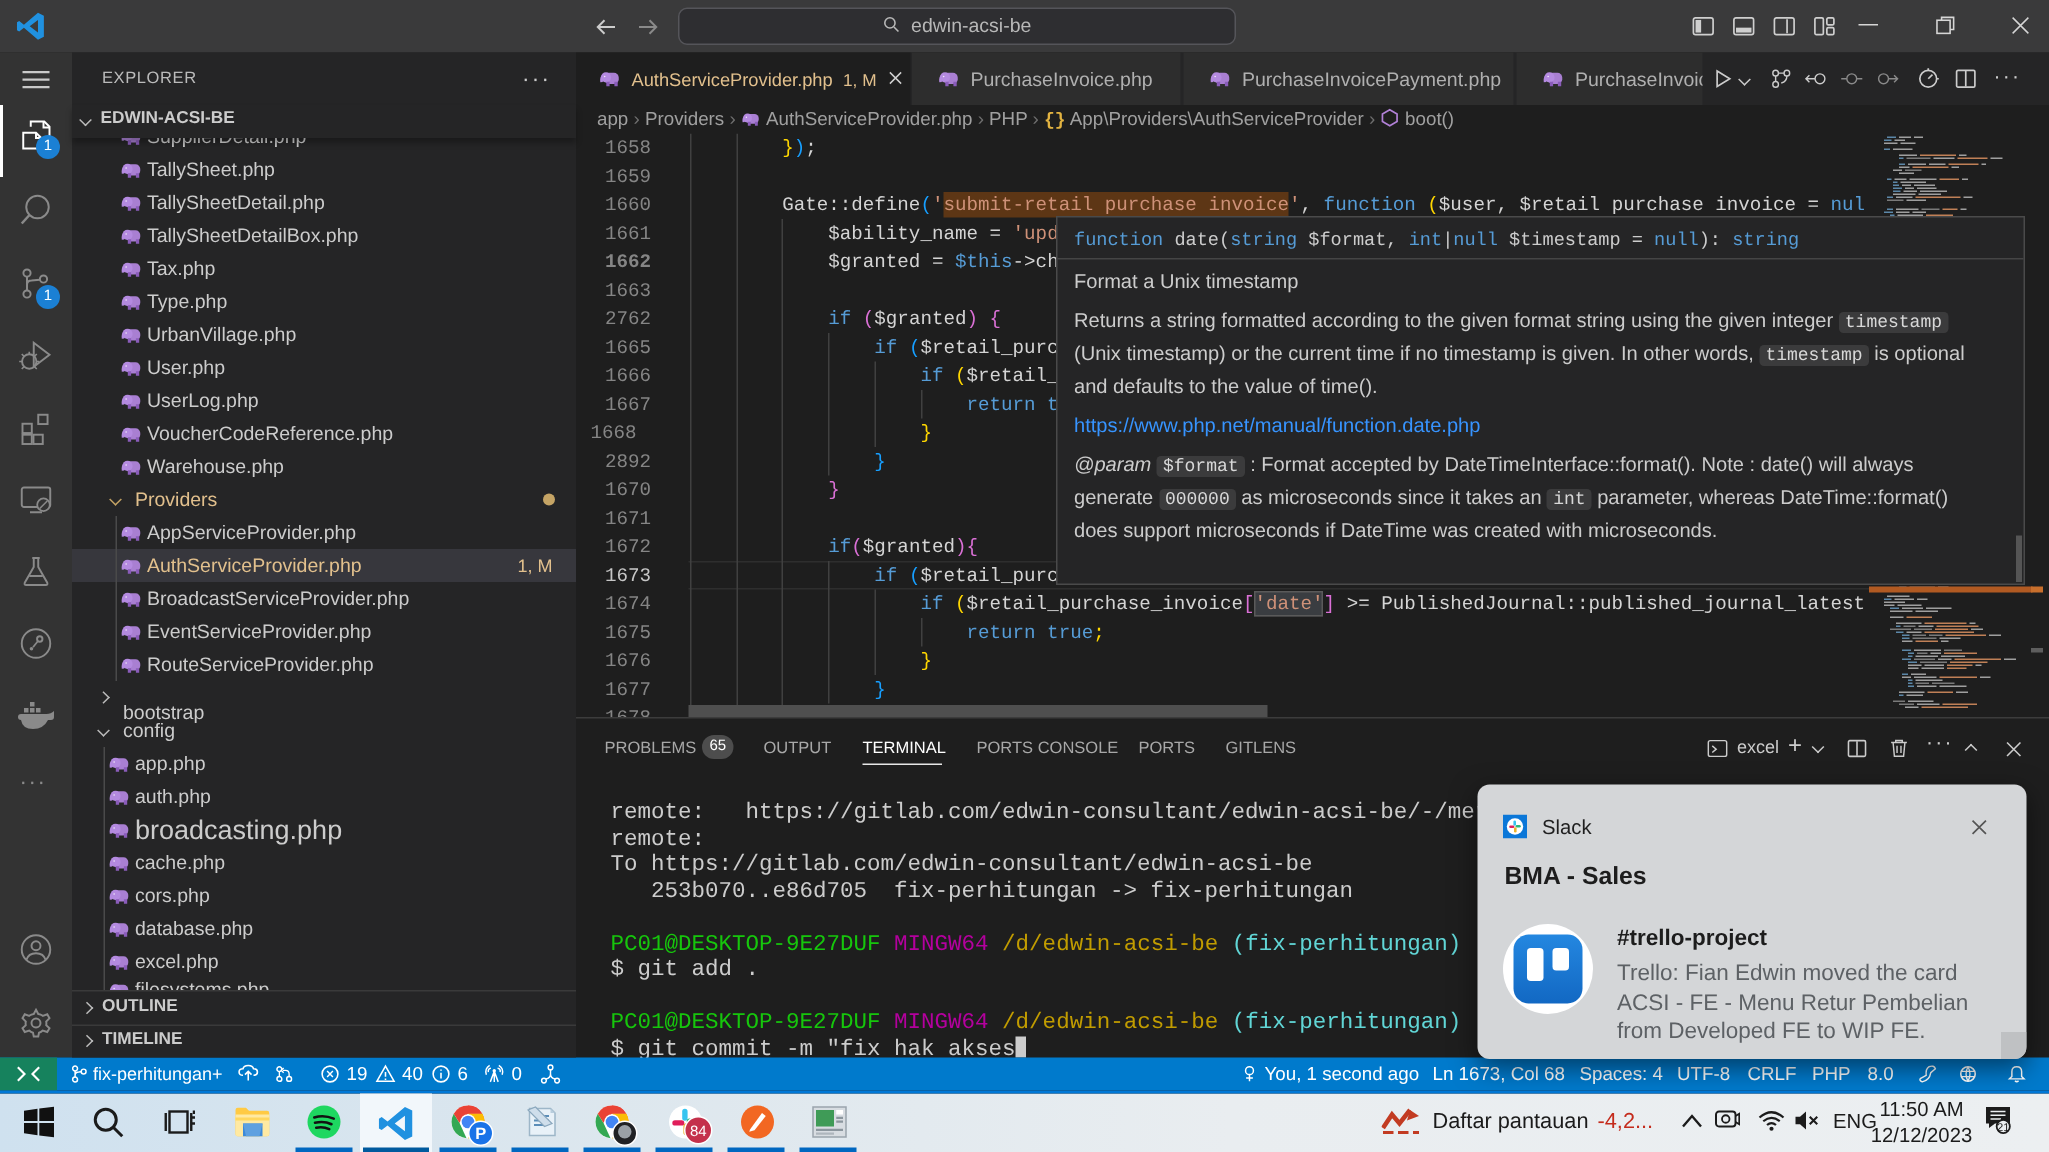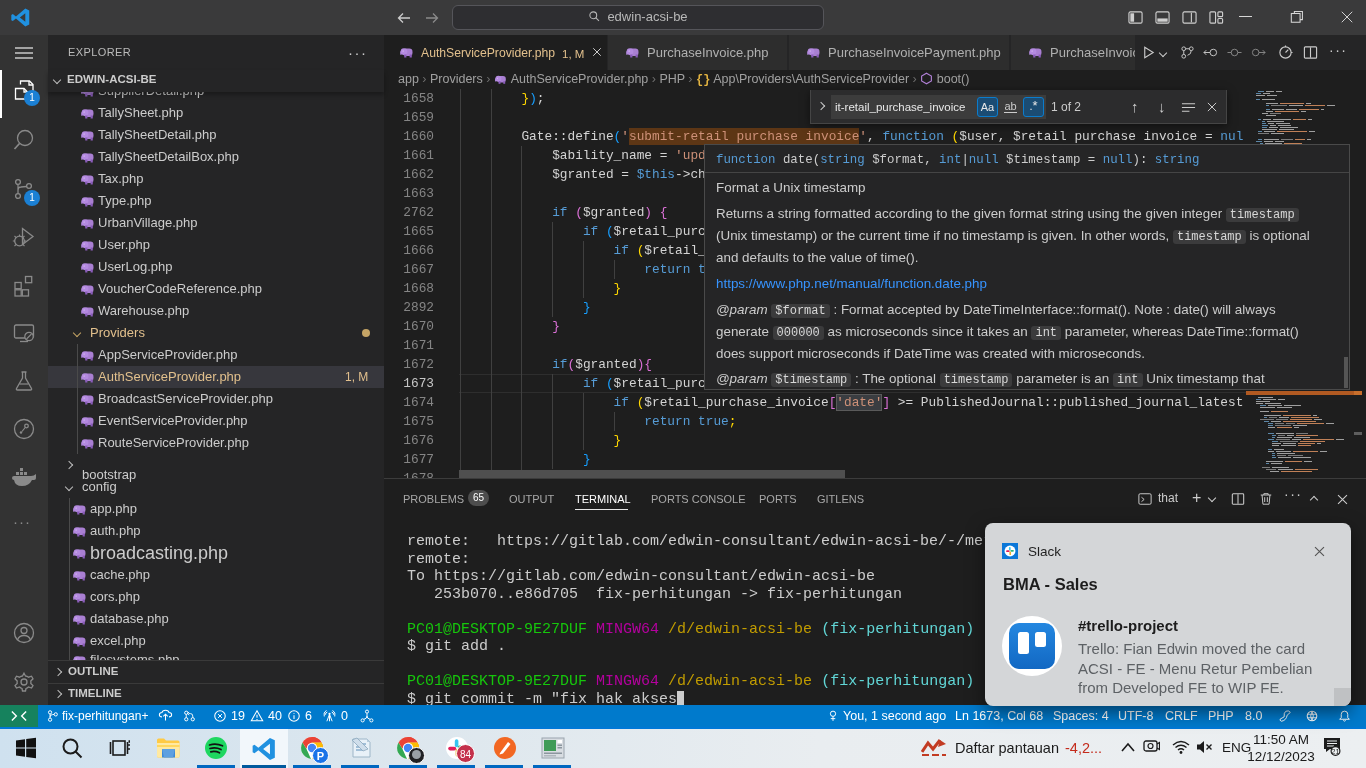--- a/index.html
+++ b/index.html
@@ -353,27 +353,27 @@
       <div class="guide" style="left:168px;top:133px;height:95px;"></div>
       <div class="guide" style="left:168px;top:285px;height:95px;"></div>
       <div class="guide" style="left:199px;top:152px;height:57px;"></div>
       <div class="guide" style="left:199px;top:304px;height:57px;"></div>
       <div class="guide" style="left:230px;top:171px;height:19px;"></div>
       <div class="guide" style="left:230px;top:323px;height:19px;"></div>
       <div style="position:absolute;left:0px;top:0px;width:50px;height:19px;line-height:19px;font-size:12.8px;text-align:right;color:#858585;font-family:'Liberation Mono', monospace;">1658</div>
       <div style="position:absolute;left:0px;top:19px;width:50px;height:19px;line-height:19px;font-size:12.8px;text-align:right;color:#858585;font-family:'Liberation Mono', monospace;">1659</div>
       <div style="position:absolute;left:0px;top:38px;width:50px;height:19px;line-height:19px;font-size:12.8px;text-align:right;color:#858585;font-family:'Liberation Mono', monospace;">1660</div>
       <div style="position:absolute;left:0px;top:57px;width:50px;height:19px;line-height:19px;font-size:12.8px;text-align:right;color:#858585;font-family:'Liberation Mono', monospace;">1661</div>
-      <div style="position:absolute;left:0px;top:76px;width:50px;height:19px;line-height:19px;font-size:12.8px;text-align:right;color:#858585;font-family:'Liberation Mono', monospace;">1662</div>
+      <div style="position:absolute;left:0px;top:76px;width:50px;height:19px;line-height:19px;font-size:12.8px;text-align:right;color:#858585;font-family:'Liberation Mono', monospace;font-weight:bold;">1662</div>
       <div style="position:absolute;left:0px;top:95px;width:50px;height:19px;line-height:19px;font-size:12.8px;text-align:right;color:#858585;font-family:'Liberation Mono', monospace;">1663</div>
       <div style="position:absolute;left:0px;top:114px;width:50px;height:19px;line-height:19px;font-size:12.8px;text-align:right;color:#858585;font-family:'Liberation Mono', monospace;">2762</div>
       <div style="position:absolute;left:0px;top:133px;width:50px;height:19px;line-height:19px;font-size:12.8px;text-align:right;color:#858585;font-family:'Liberation Mono', monospace;">1665</div>
       <div style="position:absolute;left:0px;top:152px;width:50px;height:19px;line-height:19px;font-size:12.8px;text-align:right;color:#858585;font-family:'Liberation Mono', monospace;">1666</div>
       <div style="position:absolute;left:0px;top:171px;width:50px;height:19px;line-height:19px;font-size:12.8px;text-align:right;color:#858585;font-family:'Liberation Mono', monospace;">1667</div>
-      <div style="position:absolute;left:0px;top:190px;width:50px;height:19px;line-height:19px;font-size:12.8px;text-align:right;color:#858585;font-family:'Liberation Mono', monospace;">1668</div>
+      <div style="position:absolute;left:0px;top:190px;width:50px;height:19px;line-height:19px;font-size:12.8px;text-align:center;color:#858585;font-family:'Liberation Mono', monospace;">1668</div>
       <div style="position:absolute;left:0px;top:209px;width:50px;height:19px;line-height:19px;font-size:12.8px;text-align:right;color:#858585;font-family:'Liberation Mono', monospace;">2892</div>
       <div style="position:absolute;left:0px;top:228px;width:50px;height:19px;line-height:19px;font-size:12.8px;text-align:right;color:#858585;font-family:'Liberation Mono', monospace;">1670</div>
       <div style="position:absolute;left:0px;top:247px;width:50px;height:19px;line-height:19px;font-size:12.8px;text-align:right;color:#858585;font-family:'Liberation Mono', monospace;">1671</div>
       <div style="position:absolute;left:0px;top:266px;width:50px;height:19px;line-height:19px;font-size:12.8px;text-align:right;color:#858585;font-family:'Liberation Mono', monospace;">1672</div>
       <div style="position:absolute;left:0px;top:285px;width:50px;height:19px;line-height:19px;font-size:12.8px;text-align:right;color:#c6c6c6;font-family:'Liberation Mono', monospace;">1673</div>
       <div style="position:absolute;left:0px;top:304px;width:50px;height:19px;line-height:19px;font-size:12.8px;text-align:right;color:#858585;font-family:'Liberation Mono', monospace;">1674</div>
       <div style="position:absolute;left:0px;top:323px;width:50px;height:19px;line-height:19px;font-size:12.8px;text-align:right;color:#858585;font-family:'Liberation Mono', monospace;">1675</div>
       <div style="position:absolute;left:0px;top:342px;width:50px;height:19px;line-height:19px;font-size:12.8px;text-align:right;color:#858585;font-family:'Liberation Mono', monospace;">1676</div>
       <div style="position:absolute;left:0px;top:361px;width:50px;height:19px;line-height:19px;font-size:12.8px;text-align:right;color:#858585;font-family:'Liberation Mono', monospace;">1677</div>
       <div style="position:absolute;left:0px;top:380px;width:50px;height:19px;line-height:19px;font-size:12.8px;text-align:right;color:#858585;font-family:'Liberation Mono', monospace;">1678</div>
@@ -840,63 +840,45 @@
       <div style="position:absolute;left:14px;top:380px;width:10px;height:1.4px;background:#7a7a7a;"></div>
       <div style="position:absolute;left:26px;top:380px;width:15px;height:1.4px;background:#9f9f9f;"></div>
       <div style="position:absolute;left:43px;top:380px;width:23px;height:1.4px;background:#c08057;"></div>
       <div style="position:absolute;left:18px;top:382px;width:9px;height:1.4px;background:#9f9f9f;"></div>
       <div style="position:absolute;left:29px;top:382px;width:31px;height:1.4px;background:#c08057;"></div>
       <div style="position:absolute;left:-6px;top:302px;width:109px;height:3.5px;background:#b15a22;"></div>
     </div>
     <div class="abs" style="left:1354px;top:391px;width:8px;height:4px;background:#c86f2c;"></div>
     <div class="abs" style="left:1354px;top:432px;width:8px;height:3px;background:#5e5e5e;"></div>
 
-  <div class="abs" style="left:810px;top:90px;width:417px;height:34px;background:#2c2c2d;border:1px solid #454545;border-top:none;box-shadow:0 2px 8px rgba(0,0,0,0.5);z-index:5;">
-    <span class="chevR" style="position:absolute;left:7px;top:13px;border-color:#cccccc;"></span>
-    <div style="position:absolute;left:20px;top:5px;width:215px;height:24px;background:#3c3c3c;"></div>
-    <div style="position:absolute;left:24px;top:5px;height:24px;line-height:24px;font-size:11.5px;color:#e8e8e8;">it-retail_purchase_invoice</div>
-    <div style="position:absolute;left:166px;top:7px;width:21px;height:20px;background:#1b4c73;border:1px solid #0b7ccc;border-radius:3px;color:#e8e8e8;font-size:11px;text-align:center;line-height:19px;">Aa</div>
-    <div style="position:absolute;left:190px;top:7px;width:19px;height:20px;color:#cccccc;font-size:11px;text-align:center;line-height:18px;"><span style="border-bottom:1px solid #ccc">ab</span></div>
-    <div style="position:absolute;left:212px;top:7px;width:21px;height:20px;background:#1b4c73;border:1px solid #0b7ccc;border-radius:3px;color:#e8e8e8;font-size:11px;text-align:center;line-height:16px;">.<span style="font-size:13px">*</span></div>
-    <div style="position:absolute;left:240px;top:5px;height:24px;line-height:24px;font-size:12px;color:#cccccc;">1 of 2</div>
-    <div style="position:absolute;left:320px;top:5px;height:24px;line-height:24px;font-size:15px;color:#cccccc;">↑</div>
-    <div style="position:absolute;left:347px;top:5px;height:24px;line-height:24px;font-size:15px;color:#cccccc;">↓</div>
-    <svg style="position:absolute;left:370px;top:10px" width="15" height="15" viewBox="0 0 16 16">
-        <path d="M1 4 H15 M1 8 H15 M1 12 H9" stroke="#cccccc" stroke-width="1.2"></path>
-      </svg>
-    <svg style="position:absolute;left:395px;top:11px" width="12" height="12" viewBox="0 0 16 16">
-        <path d="M2.5 2.5 L13.5 13.5 M13.5 2.5 L2.5 13.5" stroke="#cccccc" stroke-width="1.3"></path>
-      </svg>
-  </div>
 
   <div class="abs" style="left:704px;top:144px;width:646px;height:246px;background:#252526;border:1px solid #4a4a4a;z-index:6;font-size:13.4px;color:#cccccc;">
     <div style="position:absolute;left:11px;top:5px;height:21px;line-height:21px;font-family:'Liberation Mono',monospace;font-size:12.4px;white-space:pre;"><span class="fn">function</span> date(<span class="fn">string</span> $format, <span class="fn">int</span>|<span class="fn">null</span> $timestamp = <span class="fn">null</span>): <span class="fn">string</span></div>
     <div style="position:absolute;left:0px;top:27px;width:644px;height:1px;background:#454545;"></div>
     <div style="position:absolute;left:11px;top:32px;line-height:21px;">Format a Unix timestamp</div>
     <div style="position:absolute;left:11px;top:59px;width:630px;line-height:20.8px;">Returns a string formatted according to the given format string using the given integer <span class="tcode">timestamp</span><br>(Unix timestamp) or the current time if no timestamp is given. In other words, <span class="tcode">timestamp</span> is optional<br>and defaults to the value of time().</div>
     <div style="position:absolute;left:11px;top:128px;line-height:21px;color:#3794ff;">https://www.php.net/manual/function.date.php</div>
     <div style="position:absolute;left:11px;top:155px;width:640px;line-height:20.8px;"><i>@param</i> <span class="tcode">$format</span> : Format accepted by DateTimeInterface::format(). Note : date() will always<br>generate <span class="tcode">000000</span> as microseconds since it takes an <span class="tcode">int</span> parameter, whereas DateTime::format()<br>does support microseconds if DateTime was created with microseconds.</div>
-    <div style="position:absolute;left:11px;top:224px;width:640px;line-height:20.8px;"><i>@param</i> <span class="tcode">$timestamp</span> : The optional <span class="tcode">timestamp</span> parameter is an <span class="tcode">int</span> Unix timestamp that</div>
     <div style="position:absolute;right:1px;top:212px;width:4px;height:31px;background:#555555;"></div>
   </div>
 
   <div class="abs" style="left:384px;top:478px;width:982px;height:227px;background:#1e1e1e;border-top:1px solid #3c3c3c;"></div>
   <div class="abs" style="left:403px;top:493px;font-size:11px;color:#a8a8a8;">PROBLEMS</div>
   <div class="abs" style="left:468px;top:490px;width:21px;height:16px;border-radius:9px;background:#4d4d4d;color:#ffffff;font-size:10px;text-align:center;line-height:16px;">65</div>
   <div class="abs" style="left:509px;top:493px;font-size:11px;color:#a8a8a8;">OUTPUT</div>
   <div class="abs" style="left:575px;top:493px;font-size:11px;color:#ffffff;">TERMINAL</div>
   <div class="abs" style="left:575px;top:509px;width:53px;height:1px;background:#e7e7e7;"></div>
   <div class="abs" style="left:651px;top:493px;font-size:11px;color:#a8a8a8;">PORTS CONSOLE</div>
   <div class="abs" style="left:759px;top:493px;font-size:11px;color:#a8a8a8;">PORTS</div>
   <div class="abs" style="left:817px;top:493px;font-size:11px;color:#a8a8a8;">GITLENS</div>
   <svg class="abs" style="left:1138px;top:492px" width="14" height="14" viewBox="0 0 16 16">
       <rect x="1" y="2" width="14" height="12" rx="1.5" stroke="#cccccc" stroke-width="1.1" fill="none"></rect>
       <path d="M4 6 L7 8.5 L4 11" stroke="#cccccc" stroke-width="1.1" fill="none"></path>
     </svg>
-  <div class="abs" style="left:1158px;top:491px;font-size:12px;color:#cccccc;">that</div>
+  <div class="abs" style="left:1158px;top:491px;font-size:12px;color:#cccccc;">excel</div>
   <div class="abs" style="left:1192px;top:489px;font-size:16px;color:#cccccc;">+</div>
   <span class="chevD" style="position:absolute;left:1209px;top:495px;border-color:#cccccc;"></span>
   <svg class="abs" style="left:1231px;top:492px" width="14" height="14" viewBox="0 0 16 16">
       <rect x="1.5" y="2" width="13" height="12" rx="1" stroke="#ccc" stroke-width="1.2" fill="none"></rect>
       <path d="M8 2.5 V13.5" stroke="#ccc" stroke-width="1.2"></path>
     </svg>
   <svg class="abs" style="left:1259px;top:491px" width="14" height="15" viewBox="0 0 16 16">
       <path d="M2 4 H14 M5.5 4 V2.5 H10.5 V4 M3.5 4 L4.5 14.5 H11.5 L12.5 4 M6.5 6.5 V12 M9.5 6.5 V12" stroke="#ccc" stroke-width="1.1" fill="none"></path>
     </svg>
   <div class="abs" style="left:1284px;top:486px;color:#cccccc;font-size:14px;letter-spacing:1.5px;">···</div>

